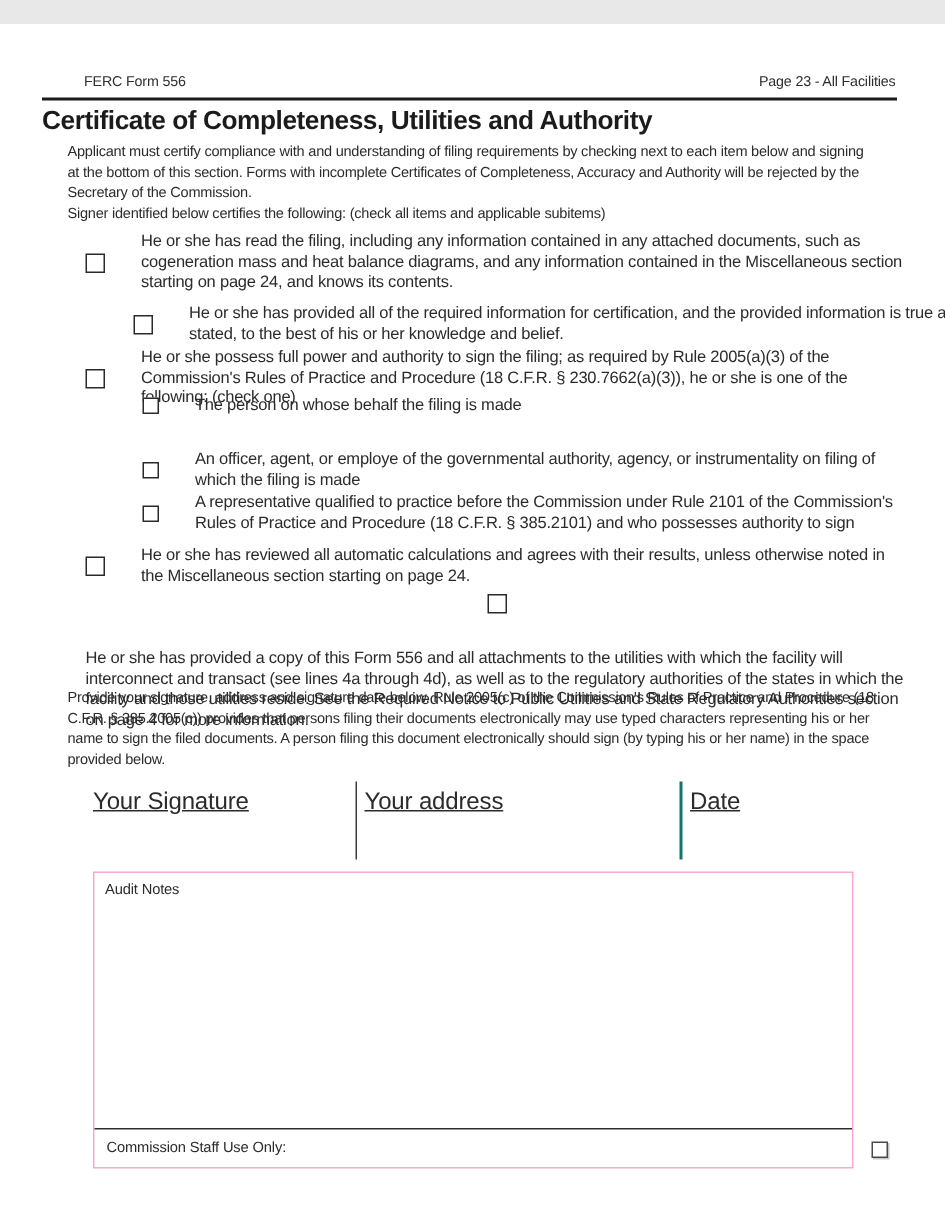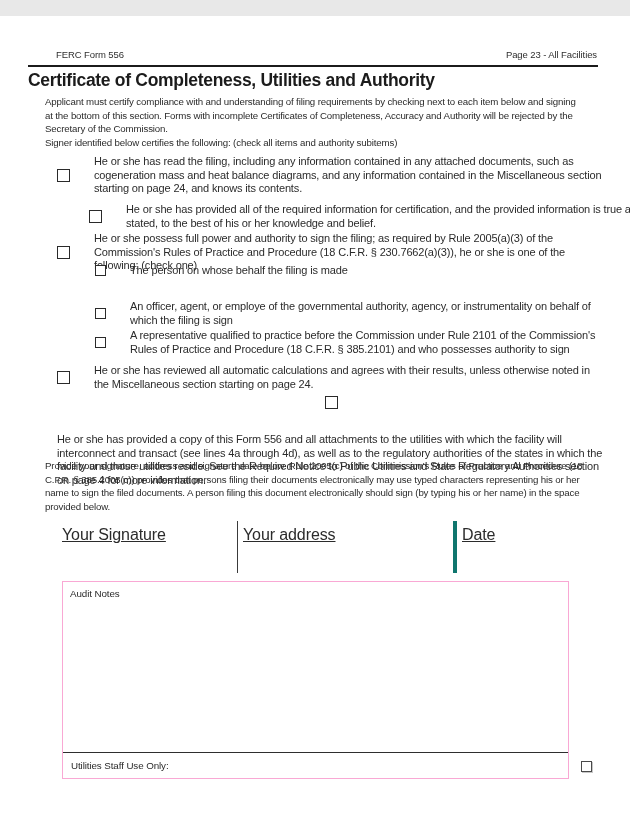--- a/index.html
+++ b/index.html
@@ -33,21 +33,21 @@
     border:1px solid #2a2a2a; background:#fff;
   }
   .sub .cb { width:9px; height:9px; }
   .sigrow {
     position:absolute; top:505px; left:45px; width:528px; height:52px;
     display:flex; font-size:16px; letter-spacing:-0.1px; color:#2b2b2b;text-decoration:underline;
   }
   .sigcell { position:relative; box-sizing:border-box; padding-top:5px; }
   .sigcell.c1 { width:192px; padding-left:17px; }
   .sigcell.c2 { width:216px; border-left:1px solid #3a3a3a; padding-left:5px; }
-  .sigcell.c3 { flex:1; border-left:4px solid #0f766e; padding-left:5px; }
+  .sigcell.c3 { flex:1; border-left:2px solid #0f766e; padding-left:5px; }
   .sigfield { position:absolute; left:0; top:20px; right:0; bottom:0; }
   .audit {
     position:absolute; top:565px; left:62px; width:507px; height:198px;
     border:1px solid #f9a8d4; box-sizing:border-box;
     font-size:9.8px; letter-spacing:-0.1px; color:#2b2b2b;
   }
   .audit-label { padding:6px 0 0 7px; }
   .audit-field { position:absolute; left:0; top:22px; right:0; bottom:27px; }
   .staff-strip {
     position:absolute; left:0; right:0; bottom:0; height:26px;
@@ -69,21 +69,21 @@
   <div class="hdr">
     <span>FERC Form 556</span>
     <span>Page 23 - All Facilities</span>
   </div>
   <div class="rule"></div>
 
   <div class="title">Certificate of Completeness, Utilities and Authority</div>
 
   <div class="para" style="top:79px;">Applicant must certify compliance with and understanding of filing requirements by checking next to each item below and signing at the bottom of this section.  Forms with incomplete Certificates of Completeness, Accuracy and Authority will be rejected by the Secretary of the Commission.</div>
 
-  <div class="para" style="top:120px;">Signer identified below certifies the following: (check all items and authority subitems)</div>
+  <div class="para" style="top:120px;">Signer identified below certifies the following: (check all items and applicable subitems)</div>
 
   <div class="item" style="top:139px;">
     <span class="cb"></span>
     <span>He or she has read the filing, including any information contained in any attached documents, such as cogeneration mass and heat balance diagrams, and any information contained in the Miscellaneous section starting on page 24, and knows its contents.</span>
   </div>
 
   <div class="item" style="top:187px;padding-left:32px;">
     <span class="cb"></span>
     <span>He or she has provided all of the required information for certification, and the provided information is true as stated, to the best of his or her knowledge and belief.</span>
   </div>
@@ -94,21 +94,21 @@
   </div>
 
   <div class="item sub" style="top:248px;">
     <span class="cb"></span>
     <span>The person on whose behalf the filing is made</span>
   </div>
 
 
   <div class="item sub" style="top:284px;">
     <span class="cb"></span>
-    <span>An officer, agent, or employe of the governmental authority, agency, or instrumentality on behalf of which the filing is sign</span>
+    <span>An officer, agent, or employe of the governmental authority, agency, or instrumentality on filing of which the filing is made</span>
   </div>
 
   <div class="item sub" style="top:313px;">
     <span class="cb"></span>
     <span>A representative qualified to practice before the Commission under Rule 2101 of the Commission's Rules of Practice and Procedure (18 C.F.R. § 385.2101) and who possesses authority to sign</span>
   </div>
 
   <div class="item" style="top:348px;">
     <span class="cb"></span>
     <span>He or she has reviewed all automatic calculations and agrees with their results, unless otherwise noted in the Miscellaneous section starting on page 24.</span>
@@ -133,20 +133,20 @@
     <div class="sigcell c3">
       <span>Date</span>
       <div class="sigfield"></div>
     </div>
   </div>
 
   <div class="audit">
     <div class="audit-label">Audit Notes</div>
     <div class="audit-field"></div>
     <div class="staff-strip">
-      <span>Utilities Staff Use Only:</span>
+      <span>Commission Staff Use Only:</span>
       <div class="staff-field"></div>
     </div>
   </div>
 
   <div class="mini-cb"></div>
 
 </div>
 
 </body></html>

